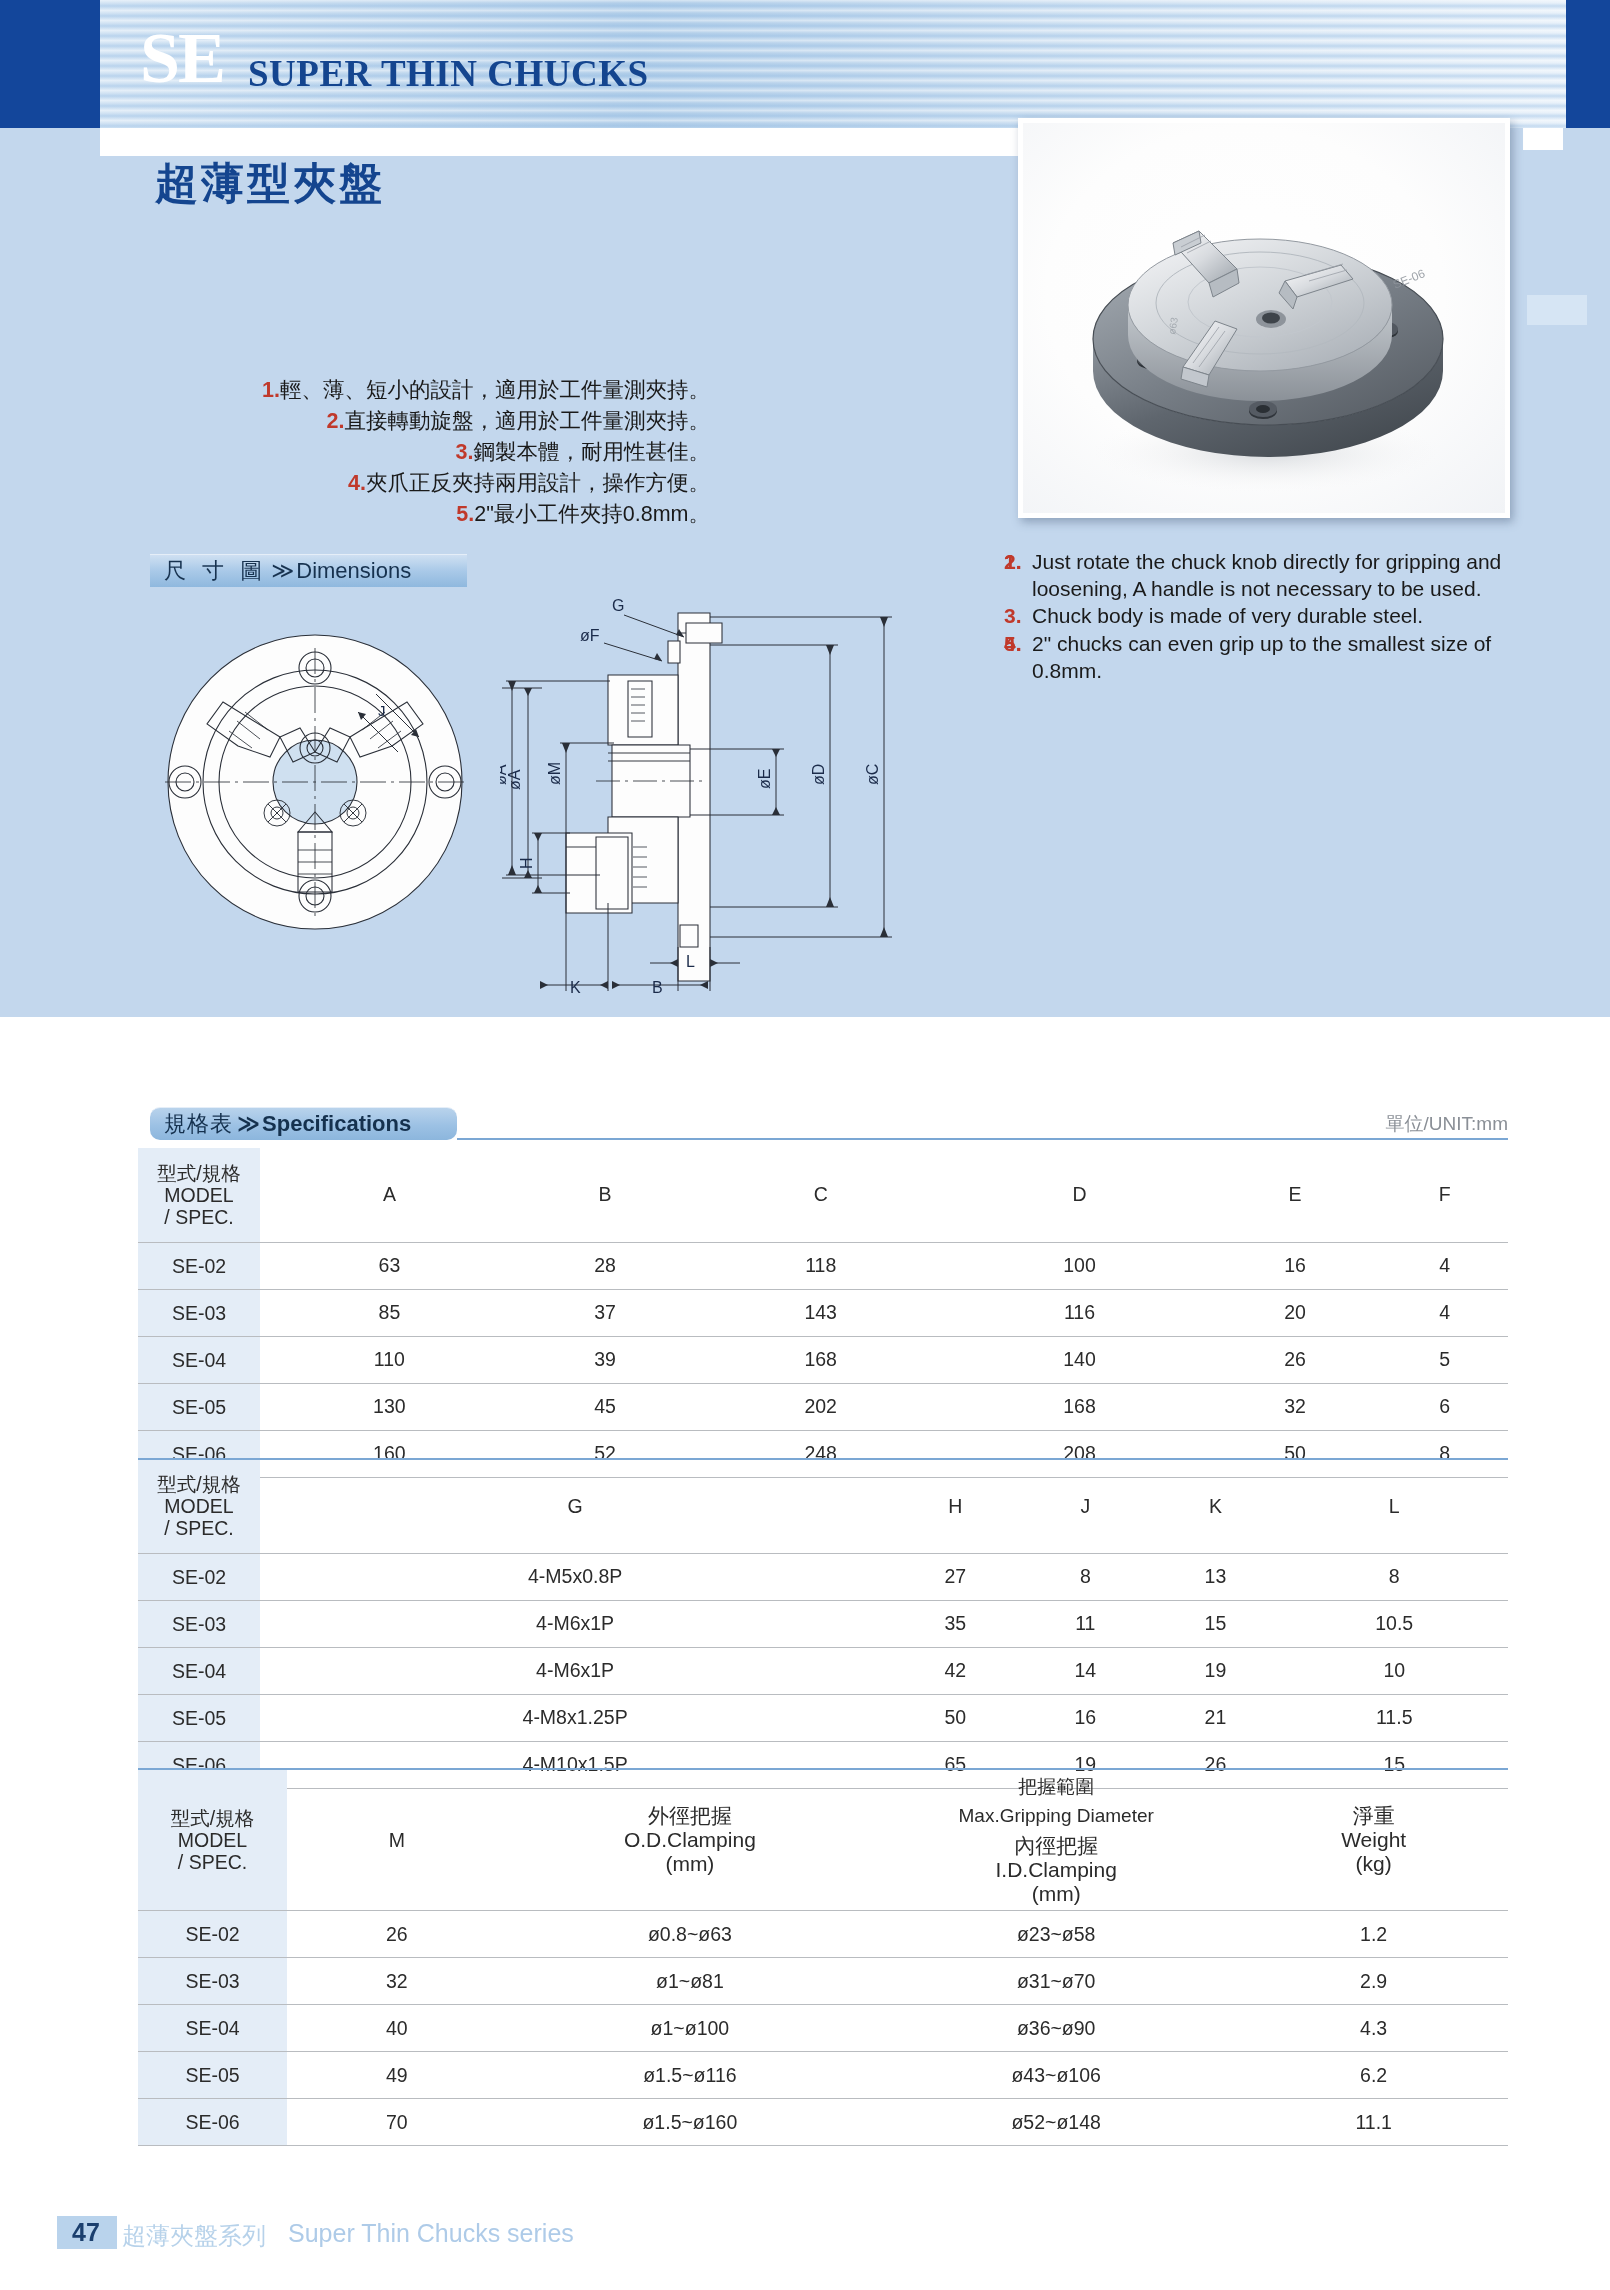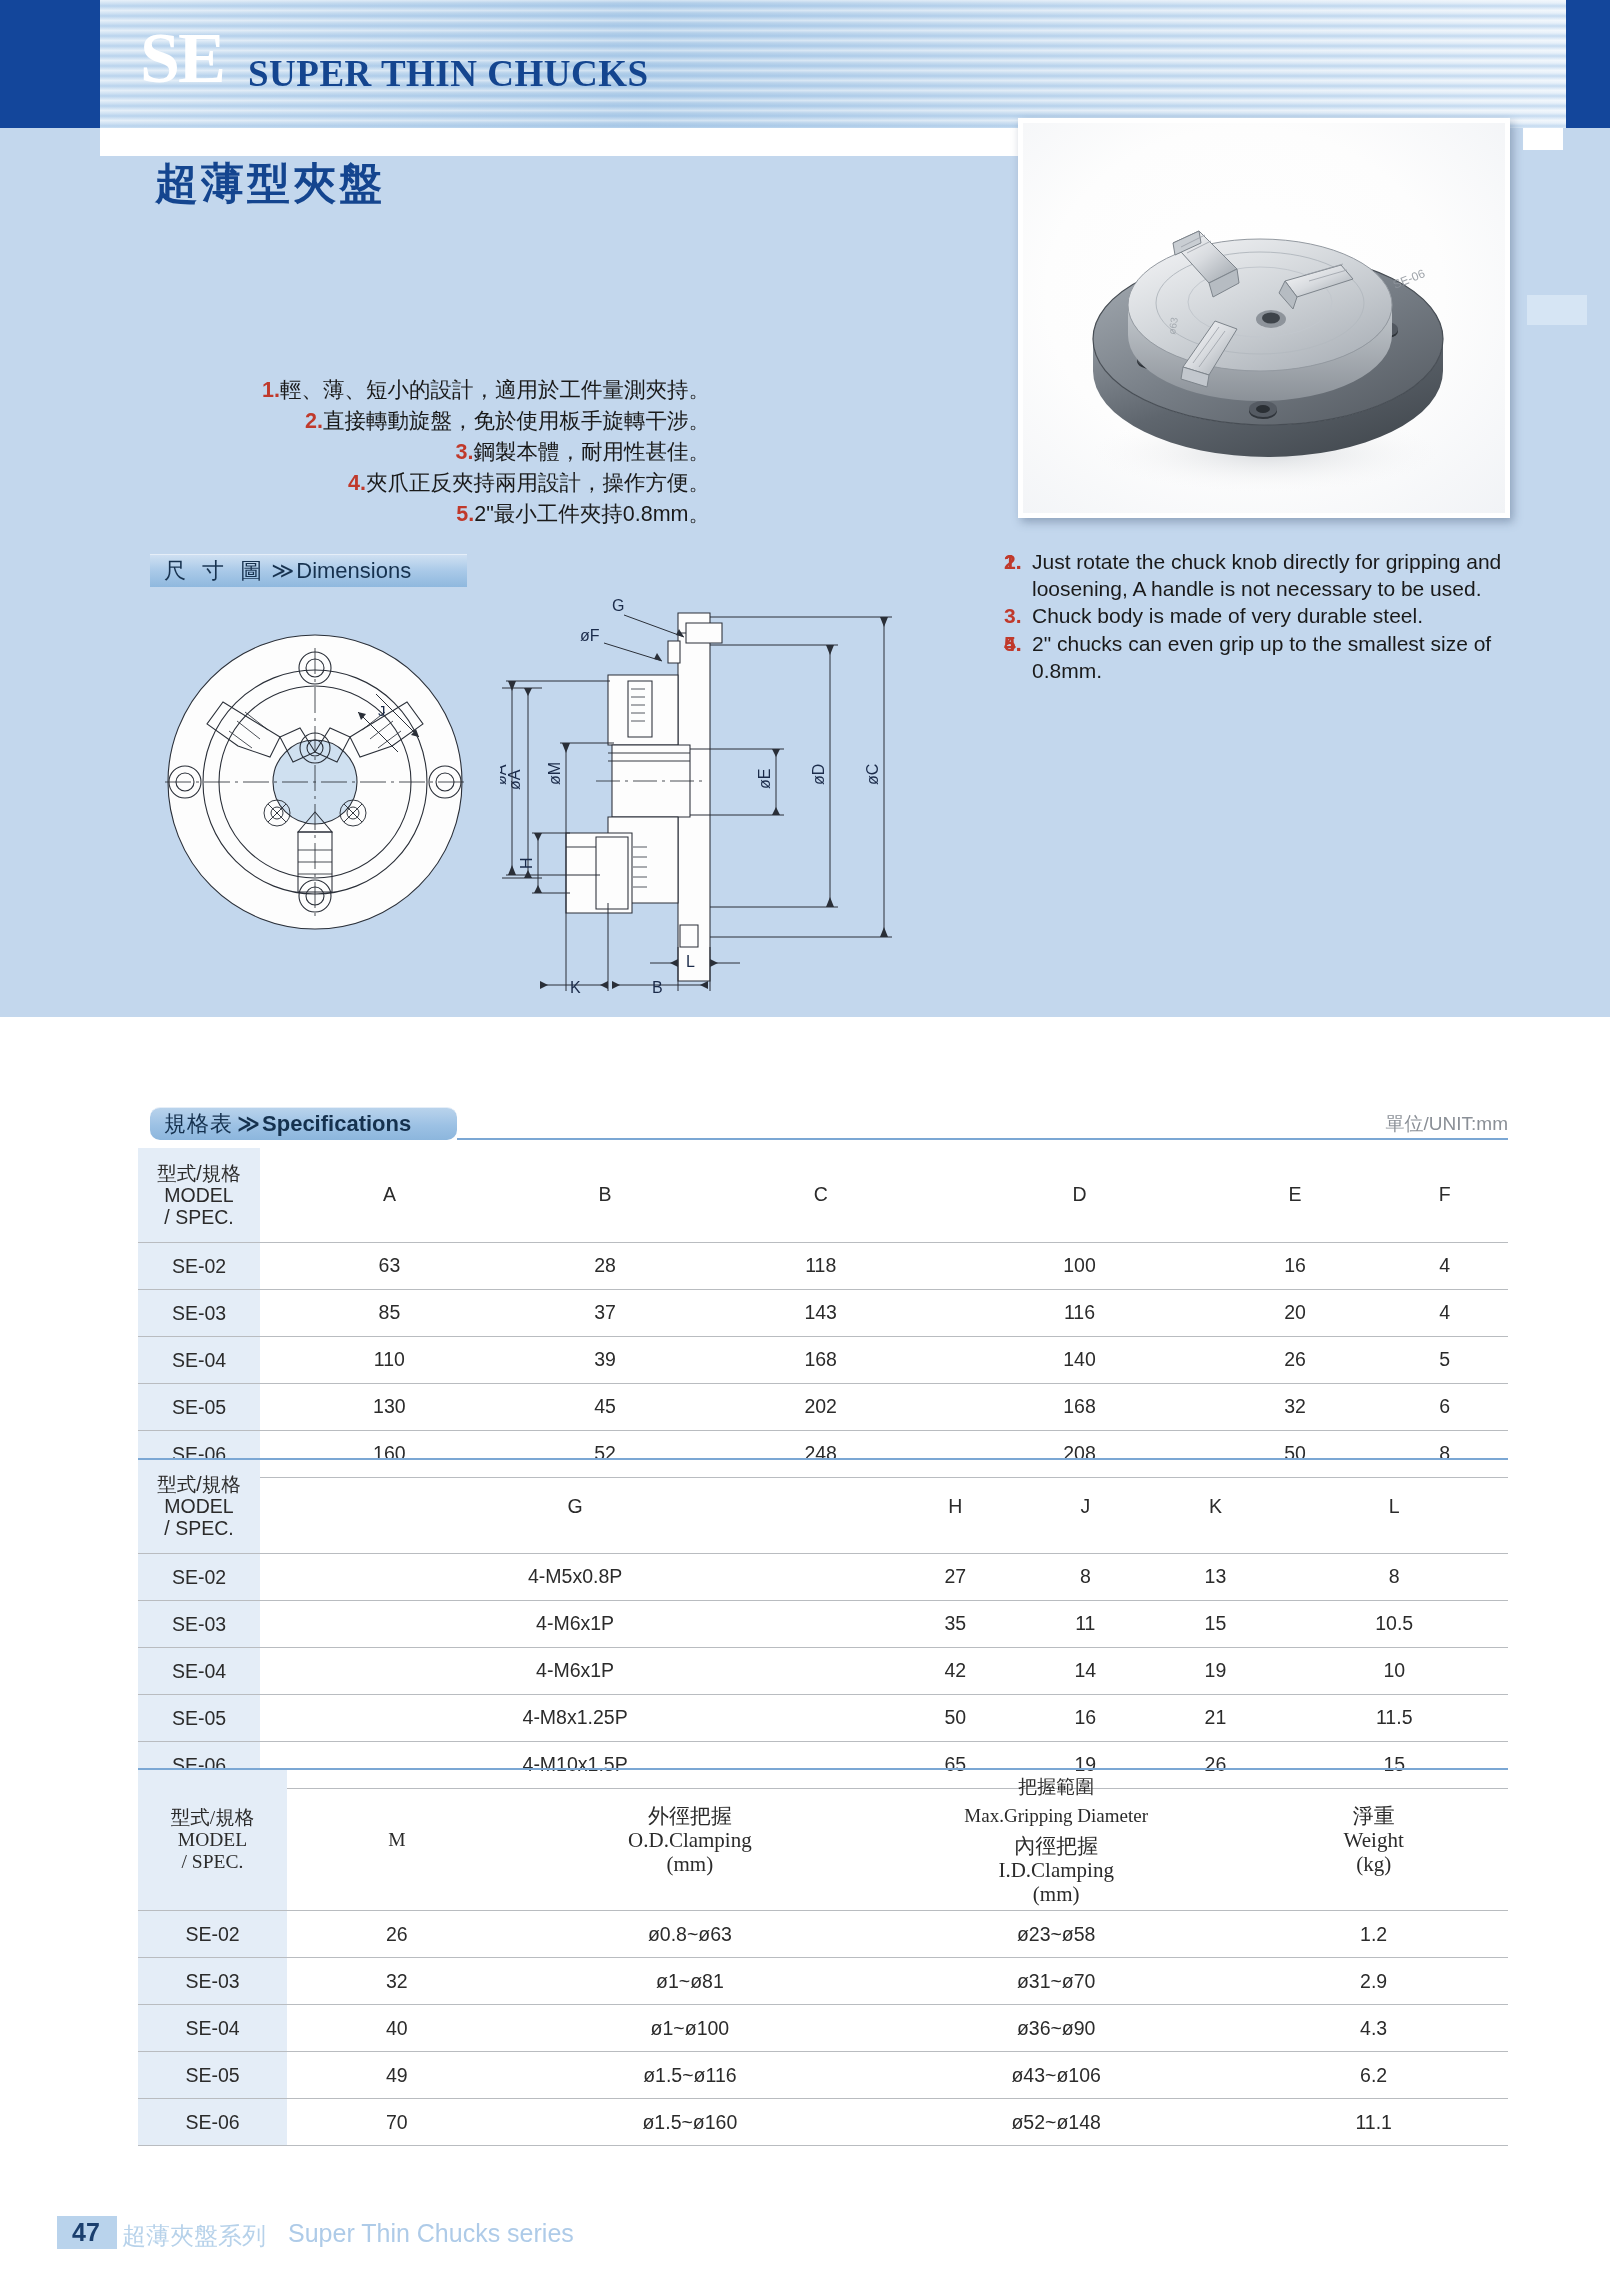--- a/index.html
+++ b/index.html
@@ -126,21 +126,21 @@
   .tbl { position: absolute; left: 138px; width: 1370px; border-collapse: collapse; }
   #tbl1 { top: 1148px; }
   #tbl2 { top: 1458px; }
   #tbl3 { top: 1768px; }
 
   .tbl td, .tbl th {
     font-size: 19.5px; color: #2b2b2b; font-weight: normal;
     text-align: center; vertical-align: middle;
   }
   .tbl .hdr-row td { height: 94px; padding: 4px 2px; }
-  #tbl3 .hdr-row td { height: 136px; font-family: Liberation Serif, serif; }
+  #tbl3 .hdr-row td { height: 136px; }
   .tbl .body-row td {
     height: 47px; border-top: 1px solid #b9bcc0;
   }
   .tbl .body-row:first-of-type td { border-top: 1px solid #6f7479; }
   .tbl .body-row:last-child td { border-bottom: 1px solid #b9bcc0; }
 
   .modelcell {
     background: #e4edf7; width: 122px;
     font-size: 17.5px; line-height: 22px; color: #2b2b2b;
   }
@@ -272,21 +272,21 @@
         <text x="152" y="212" fill="#9aa0a7" font-size="10" font-family="Liberation Sans, sans-serif" transform="rotate(-80 152 212)" opacity=".8">ø63</text>
       </svg>
     </div>
   </div>
 
   <div class="feat-cn">
     <div class="li">
       <span class="num">1.</span><span>輕、薄、短小的設計，適用於工件量測夾持。</span>
     </div>
     <div class="li">
-      <span class="num">2.</span><span>直接轉動旋盤，免於使用板手旋轉干涉。</span>
+      <span class="num">2.</span><span>直接轉動旋盤，適用於工件量測夾持。</span>
     </div>
     <div class="li">
       <span class="num">3.</span><span>鋼製本體，耐用性甚佳。</span>
     </div>
     <div class="li">
       <span class="num">4.</span><span>夾爪正反夾持兩用設計，操作方便。</span>
     </div>
     <div class="li">
       <span class="num">5.</span><span>2"最小工件夾持0.8mm。</span>
     </div>

